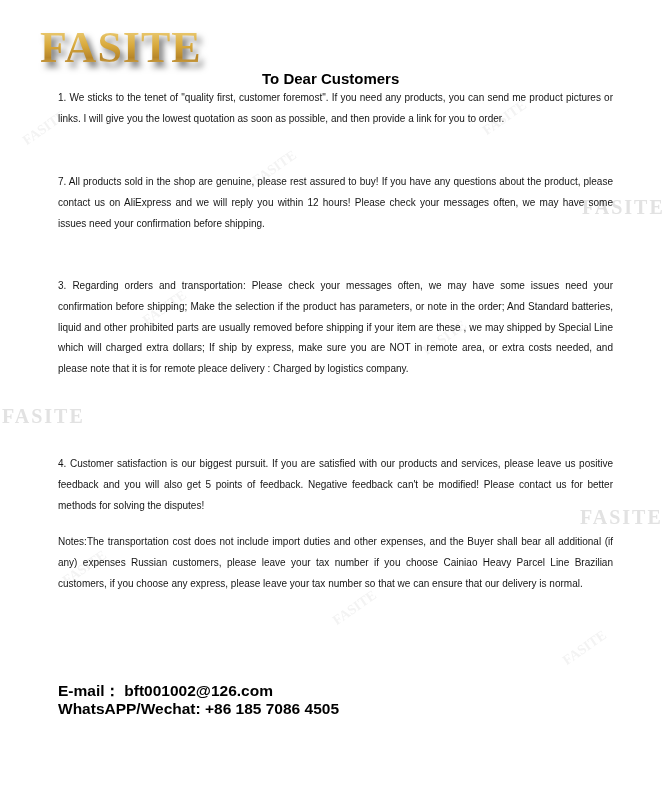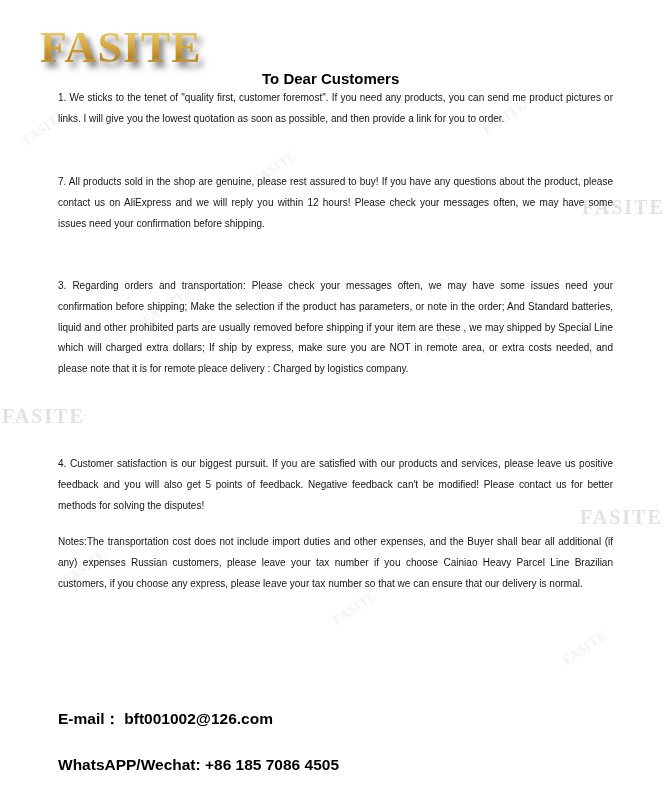--- a/index.html
+++ b/index.html
@@ -54,14 +54,14 @@
 
 <div class="logo">FASITE</div>
 <div class="title">To Dear Customers</div>
 
 <div class="para" style="top:88px;">1. We sticks to the tenet of "quality first, customer foremost". If you need any products, you can send me product pictures or links. I will give you the lowest quotation as soon as possible, and then provide a link for you to order.</div>
 <div class="para" style="top:172px;">7.  All products sold in the shop are genuine, please rest assured to buy! If you have any questions about the product, please contact us on AliExpress and we will reply you within 12 hours! Please check your messages often, we may have some issues need your confirmation before shipping.</div>
 <div class="para" style="top:276px;">3.  Regarding orders and transportation: Please check your messages often, we may have some issues need your confirmation before shipping; Make the selection if the product has parameters, or note in the order; And Standard batteries, liquid and other prohibited parts are usually removed before shipping if your item are these , we may shipped by Special Line which will charged extra dollars; If ship by express, make sure you are NOT in remote area, or extra costs needed, and please note that it is for remote pleace delivery : Charged by logistics company.</div>
 <div class="para" style="top:422px;margin-top:32px;">4. Customer satisfaction is our biggest pursuit. If you are satisfied with our products and services, please leave us positive feedback and you will also get 5 points of feedback. Negative feedback can't be modified! Please contact us for better methods for solving the disputes!</div>
 <div class="para" style="top:532px;">Notes:The transportation cost does not include import duties and other expenses, and the Buyer shall bear all additional (if any) expenses Russian customers, please leave your tax number if you choose Cainiao Heavy Parcel Line Brazilian customers, if you choose any express, please leave your tax number so that we can ensure that our delivery is normal.</div>
 
-<div class="contact" style="top:681px;margin-top:28px;">E-mail： bft001002@126.com</div>
-<div class="contact" style="top:756px;">WhatsAPP/Wechat: +86 185 7086 4505</div>
+<div class="contact" style="top:681px;">E-mail： bft001002@126.com</div>
+<div class="contact" style="top:700px;">WhatsAPP/Wechat: +86 185 7086 4505</div>
 
 </body></html>

